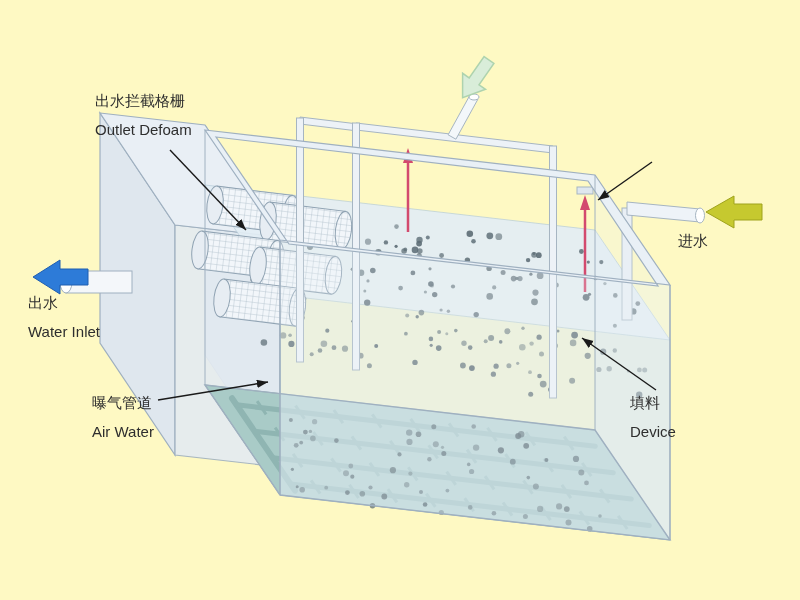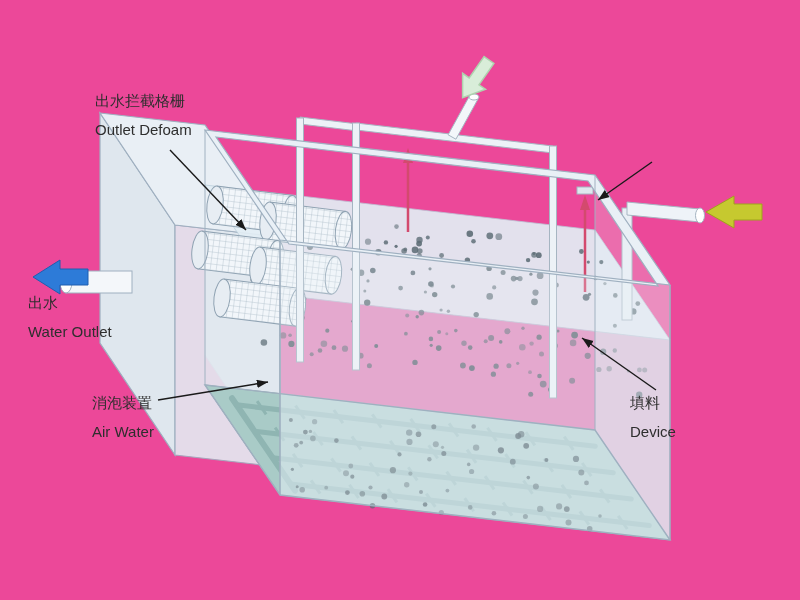--- a/index.html
+++ b/index.html
@@ -1,16 +1,16 @@
 <!DOCTYPE html>
 <html><head>
 <meta charset="utf-8">
 <style>
   html,body{margin:0;padding:0;background:#fff;}
-  .stage{position:relative;width:800px;height:600px;background:#ec4899;overflow:hidden;
+  .stage{position:relative;width:800px;height:600px;background:#fef9c3;overflow:hidden;
          font-family:"Liberation Sans","DejaVu Sans",sans-serif;}
   .stage svg{position:absolute;left:0;top:0;}
   .lbl{position:absolute;font-size:15px;line-height:29px;color:#2e2e2e;white-space:nowrap;}
 </style>
 </head>
 <body>
 
 <div class="stage">
 
 <svg width="800" height="600" viewBox="0 0 800 600">
@@ -382,27 +382,28 @@
     <line x1="158" y1="400" x2="268" y2="382" marker-end="url(#arr)"></line>
     <line x1="656" y1="390" x2="582" y2="338" marker-end="url(#arr)"></line>
   </g>
 </svg>
 
 <div class="lbl" style="left:95px;top:86px">
   <div>出水拦截格栅</div>
   <div>Outlet Defoam</div>
 </div>
 <div class="lbl" style="left:678px;top:226px">
+  <div>进水</div>
 </div>
 <div class="lbl" style="left:28px;top:288px">
   <div>出水</div>
-  <div>Water Outlet</div>
+  <div>Water Inlet</div>
 </div>
 <div class="lbl" style="left:92px;top:388px">
-  <div>消泡装置</div>
+  <div>曝气管道</div>
   <div>Air Water</div>
 </div>
 <div class="lbl" style="left:630px;top:388px">
   <div>填料</div>
   <div>Device</div>
 </div>
 
 </div>
 
 </body></html>

